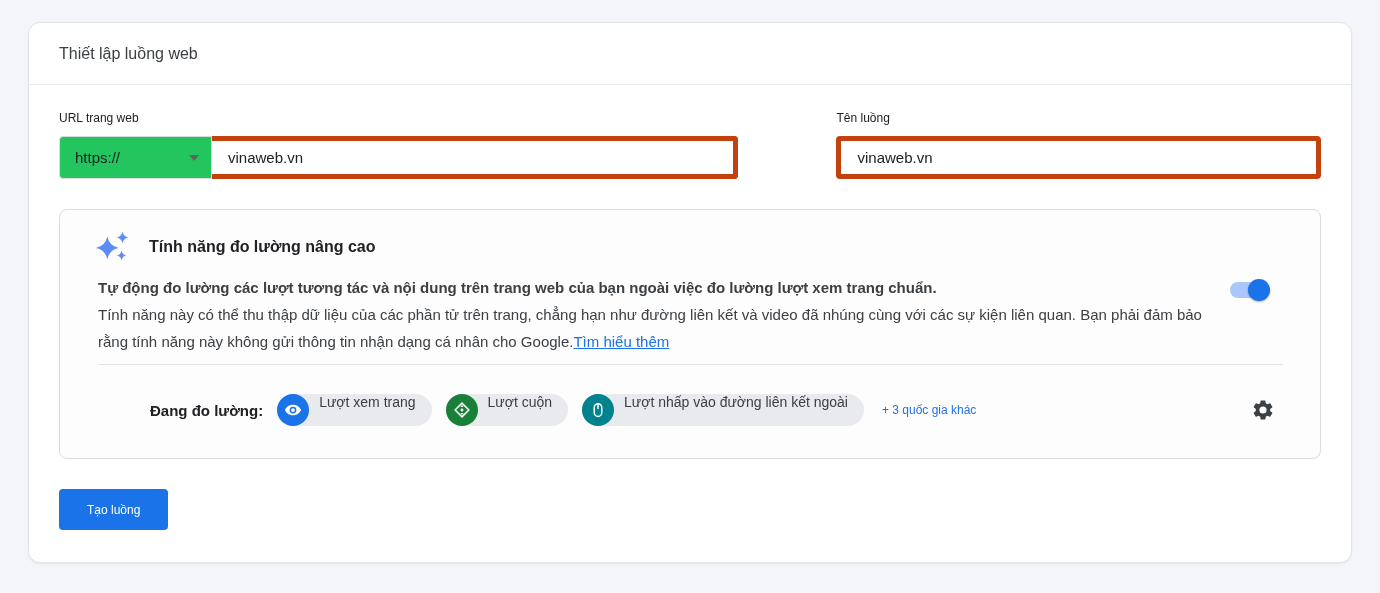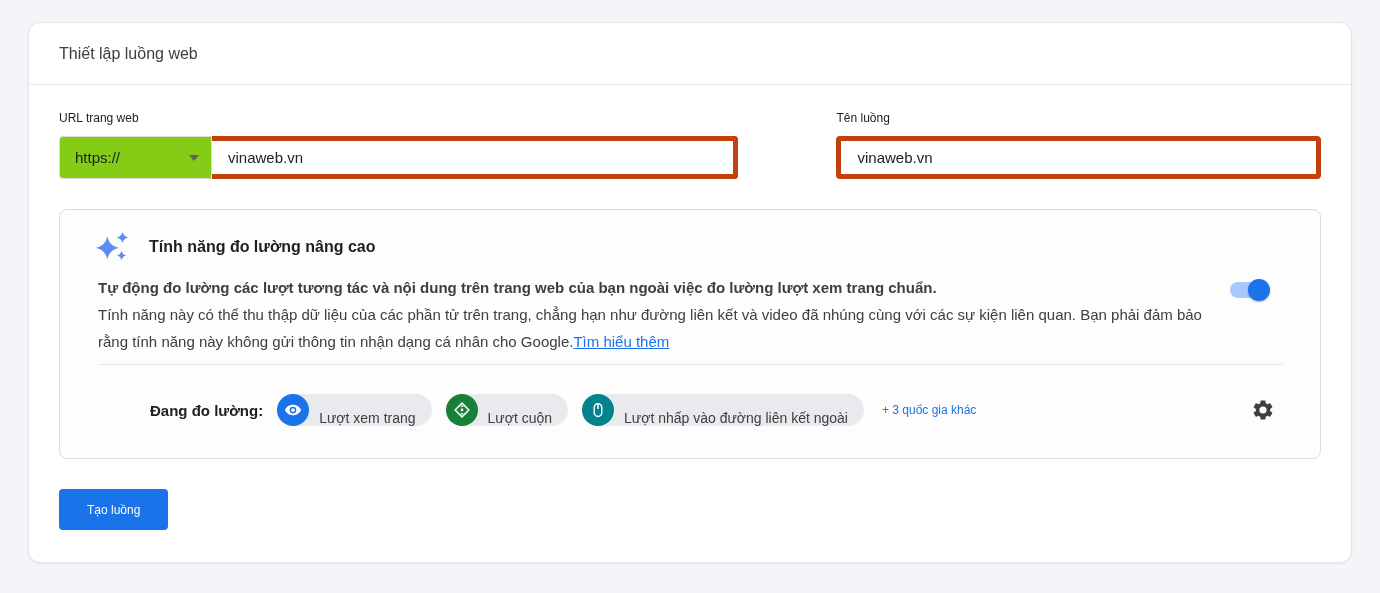--- a/index.html
+++ b/index.html
@@ -20,21 +20,21 @@
     border-bottom:1px solid #e8eaed; font-size:16px; color:#3c4043;
   }
   .form-row { display:flex; padding:26px 30px 0; }
   .col-url { width:697px; }
   .col-name { margin-left:98px; width:497px; }
   .field-label { font-size:12px; color:#202124; }
   .input-row { margin-top:11px; display:flex; height:43px; }
   .protocol {
     width:153px; border:1px solid #dadce0; border-radius:4px 0 0 4px;
     display:flex; align-items:center; padding:0 12px 0 15px;
-    font-size:15px; color:#202124; cursor:pointer; background:#84cc16;
+    font-size:15px; color:#202124; cursor:pointer; background:#22c55e;
   }
   .protocol .caret { margin-left:auto; display:flex; }
   .text-input {
     flex:1; border:5px solid #c2410c; font-size:15px; color:#202124;
     padding:0 16px; outline:none; background:#fff; font-family:inherit;
   }
   .url-text { border-left:none; border-radius:0 4px 4px 0; }
   .name-input-row { margin-top:11px; height:43px; display:flex; }
   .name-text { border-radius:4px; }
 
@@ -59,21 +59,21 @@
     border-radius:50%; background:#1a73e8; box-shadow:0 1px 2px rgba(0,0,0,.3);
   }
 
   .panel-divider { margin:9px 37px 0 38px; border-top:1px solid #e3e5e8; }
 
   .measuring-row {
     margin:29px 44px 0 90px; display:flex; align-items:center;
   }
   .measuring-label { font-size:15px; font-weight:700; color:#202124; white-space:nowrap; }
   .chip {
-    display:inline-flex; align-items:flex-end; height:32px; margin-left:14px;
+    display:inline-flex; align-items:flex-start; height:32px; margin-left:14px;
     background:#e8eaed; border-radius:16px; padding-right:16px; cursor:default;
   }
   .chip-icon {
     width:32px; height:32px; border-radius:50%; flex:0 0 32px;
     display:flex; align-items:center; justify-content:center; margin-right:10px;
   }
   .chip-icon svg { width:18px; height:18px; }
   .chip-icon.eye   { background:#1a73e8; }
   .chip-icon.scroll{ background:#188038; }
   .chip-icon.mouse { background:#00838f; }

